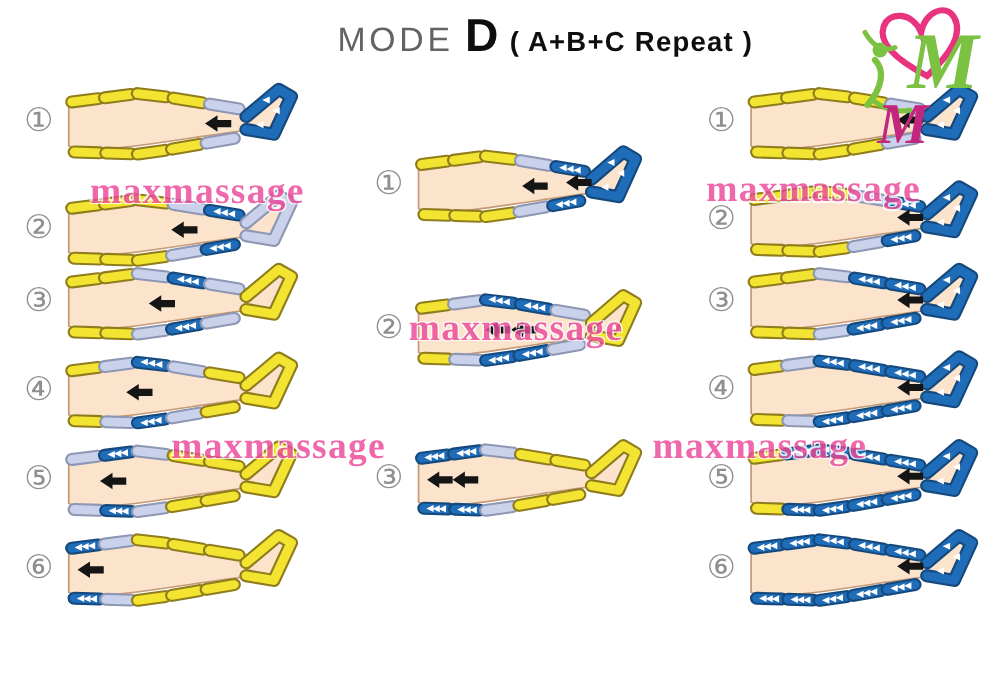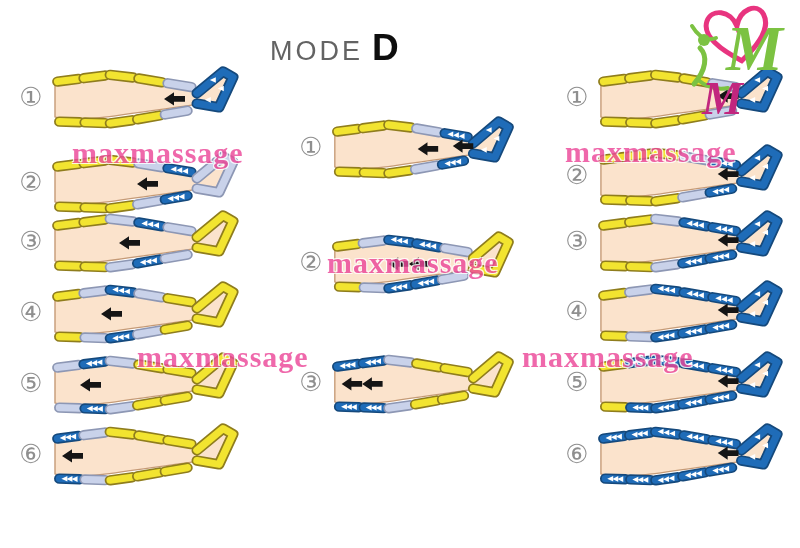--- a/index.html
+++ b/index.html
@@ -1,18 +1,18 @@
 <!DOCTYPE html>
 <html><head>
 <meta charset="utf-8">
 <style>
   html,body{margin:0;padding:0;background:#fff;}
   .stage{position:relative;width:800px;height:548px;background:#ffffff;overflow:hidden;
          font-family:"Liberation Sans",sans-serif;}
-  .title{position:absolute;left:270px;top:27px;display:flex;align-items:baseline;gap:9px;
+  .title{position:absolute;left:270px;top:8px;display:flex;align-items:baseline;gap:9px;
          white-space:nowrap;}
   .title .mode{font-size:27px;color:#636363;letter-spacing:3px;}
   .title .letter{font-size:37px;font-weight:bold;color:#0e0e0e;}
   .title .suffix{font-size:22px;font-weight:bold;color:#0e0e0e;letter-spacing:1px;}
   .step-row{position:absolute;display:flex;align-items:center;height:66px;}
   .step-num{width:30px;text-align:center;font-family:"DejaVu Sans",sans-serif;
             font-size:26px;color:#8f8f8f;line-height:1;flex:0 0 30px;}
   .leg-svg{display:block;margin-left:2px;}
   .watermark{position:absolute;font-family:"Liberation Serif",serif;font-weight:bold;
              font-size:30px;letter-spacing:1px;color:#ec4899;opacity:.82;white-space:nowrap;
@@ -25,20 +25,21 @@
   .logo{position:absolute;left:688px;top:-6px;}
 </style>
 </head>
 <body>
 
 <div class="stage">
 
   <div class="title">
     <span class="mode">MODE</span>
     <span class="letter">D</span>
+    <span class="suffix">( A+B+C Repeat )</span>
   </div>
 
   <div id="legs-root">
       <div class="step-row" style="left: 16px; top: 64px;">
         <span class="step-num">①</span>
         <svg class="leg-svg" width="200" height="66" viewBox="0 0 200 70" preserveAspectRatio="none">
           <path d="M7,22 C30,15 48,12 66,13 C96,15 122,21 147,29 L176,7 L186,14 L183,26 L167,49 L147,43 C112,48 82,53 52,57 C30,60 13,59 7,56 Z" fill="#fbe3cc" stroke="#c59a76" stroke-width="1.4"></path>
           <line x1="11.533333333333333" y1="61.08888888888889" x2="31.8" y2="61.8" stroke="#8f7d1d" stroke-width="11" stroke-linecap="round"></line>
           <line x1="11.533333333333333" y1="61.08888888888889" x2="31.8" y2="61.8" stroke="#f2e430" stroke-width="7.5" stroke-linecap="round"></line>
           <line x1="36.86666666666667" y1="61.977777777777774" x2="57.13333333333333" y2="62.68888888888889" stroke="#8f7d1d" stroke-width="11" stroke-linecap="round"></line>

